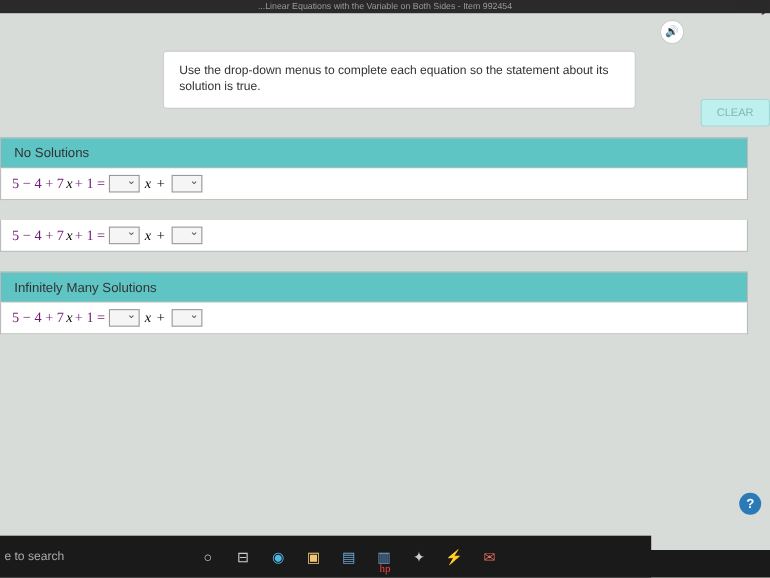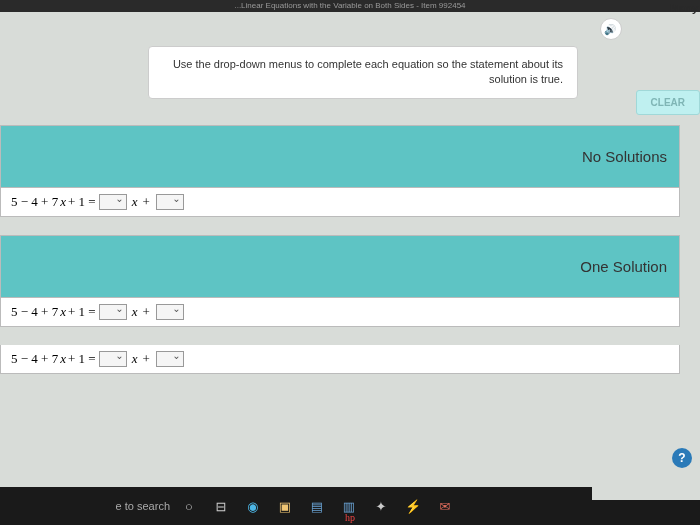--- a/index.html
+++ b/index.html
@@ -1,15 +1,15 @@
 <!DOCTYPE html>
 <html><head>
   <meta charset="utf-8">
   <style>
-    * { margin: 0; padding: 0; box-sizing: border-box; text-align: right; }
+    * { margin: 0; padding: 0; box-sizing: border-box; }
     body {
       font-family: Arial, sans-serif;
       background: #1a1a1a;
       width: 700px;
       height: 525px;
       overflow: hidden;
       position: relative;
     }
     .screen {
       position: absolute;
@@ -70,53 +70,53 @@
       top: 90px;
       right: 0;
       display: flex;
       gap: 6px;
     }
     .btn {
       background: #bff0f0;
       border: 1px solid #a0d8d8;
       color: #7fb5b5;
       font-size: 10px;
-      font-weight: bold;
+      font-weight: normal;
       padding: 6px 14px;
       border-radius: 3px;
       cursor: pointer;
     }
     .problems {
       position: absolute;
       top: 125px;
       left: 0;
       width: 680px;
     }
     .problem-group {
       margin-bottom: 18px;
     }
     .problem-header {
       background: #5ec4c4;
       color: #333;
-      font-size: 15px;
-      padding: 22px 12px;
+      font-size: 12px;
+      padding: 6px 12px;
       border: 1px solid #bbb;
     }
     .problem-row {
       background: #fff;
       border: 1px solid #bbb;
       border-top: none;
       padding: 6px 10px;
       display: flex;
       align-items: center;
       font-size: 13px;
       font-family: 'Times New Roman', serif;
     }
     .eq-text {
-      color: #000000;
+      color: #701a75;
     }
     .dropdown {
       display: inline-block;
       border: 1px solid #999;
       background: #f5f5f5;
       width: 28px;
       height: 16px;
       margin: 0 3px;
       position: relative;
       vertical-align: middle;
@@ -225,33 +225,33 @@
         <span class="x-var">x</span>
         <span class="eq-text"> + 1 =</span>
         <span class="dropdown"></span>
         <span class="x-var">x</span>
         <span class="plus">+</span>
         <span class="dropdown"></span>
       </div>
     </div>
 
     <div class="problem-group">
-      <div class="problem-header">One Solution</div>
       <div class="problem-row">
         <span class="eq-text">5 − 4 + 7</span>
         <span class="x-var">x</span>
         <span class="eq-text"> + 1 =</span>
         <span class="dropdown"></span>
         <span class="x-var">x</span>
         <span class="plus">+</span>
         <span class="dropdown"></span>
       </div>
     </div>
 
     <div class="problem-group">
+      <div class="problem-header">Infinitely Many Solutions</div>
       <div class="problem-row">
         <span class="eq-text">5 − 4 + 7</span>
         <span class="x-var">x</span>
         <span class="eq-text"> + 1 =</span>
         <span class="dropdown"></span>
         <span class="x-var">x</span>
         <span class="plus">+</span>
         <span class="dropdown"></span>
       </div>
     </div>

